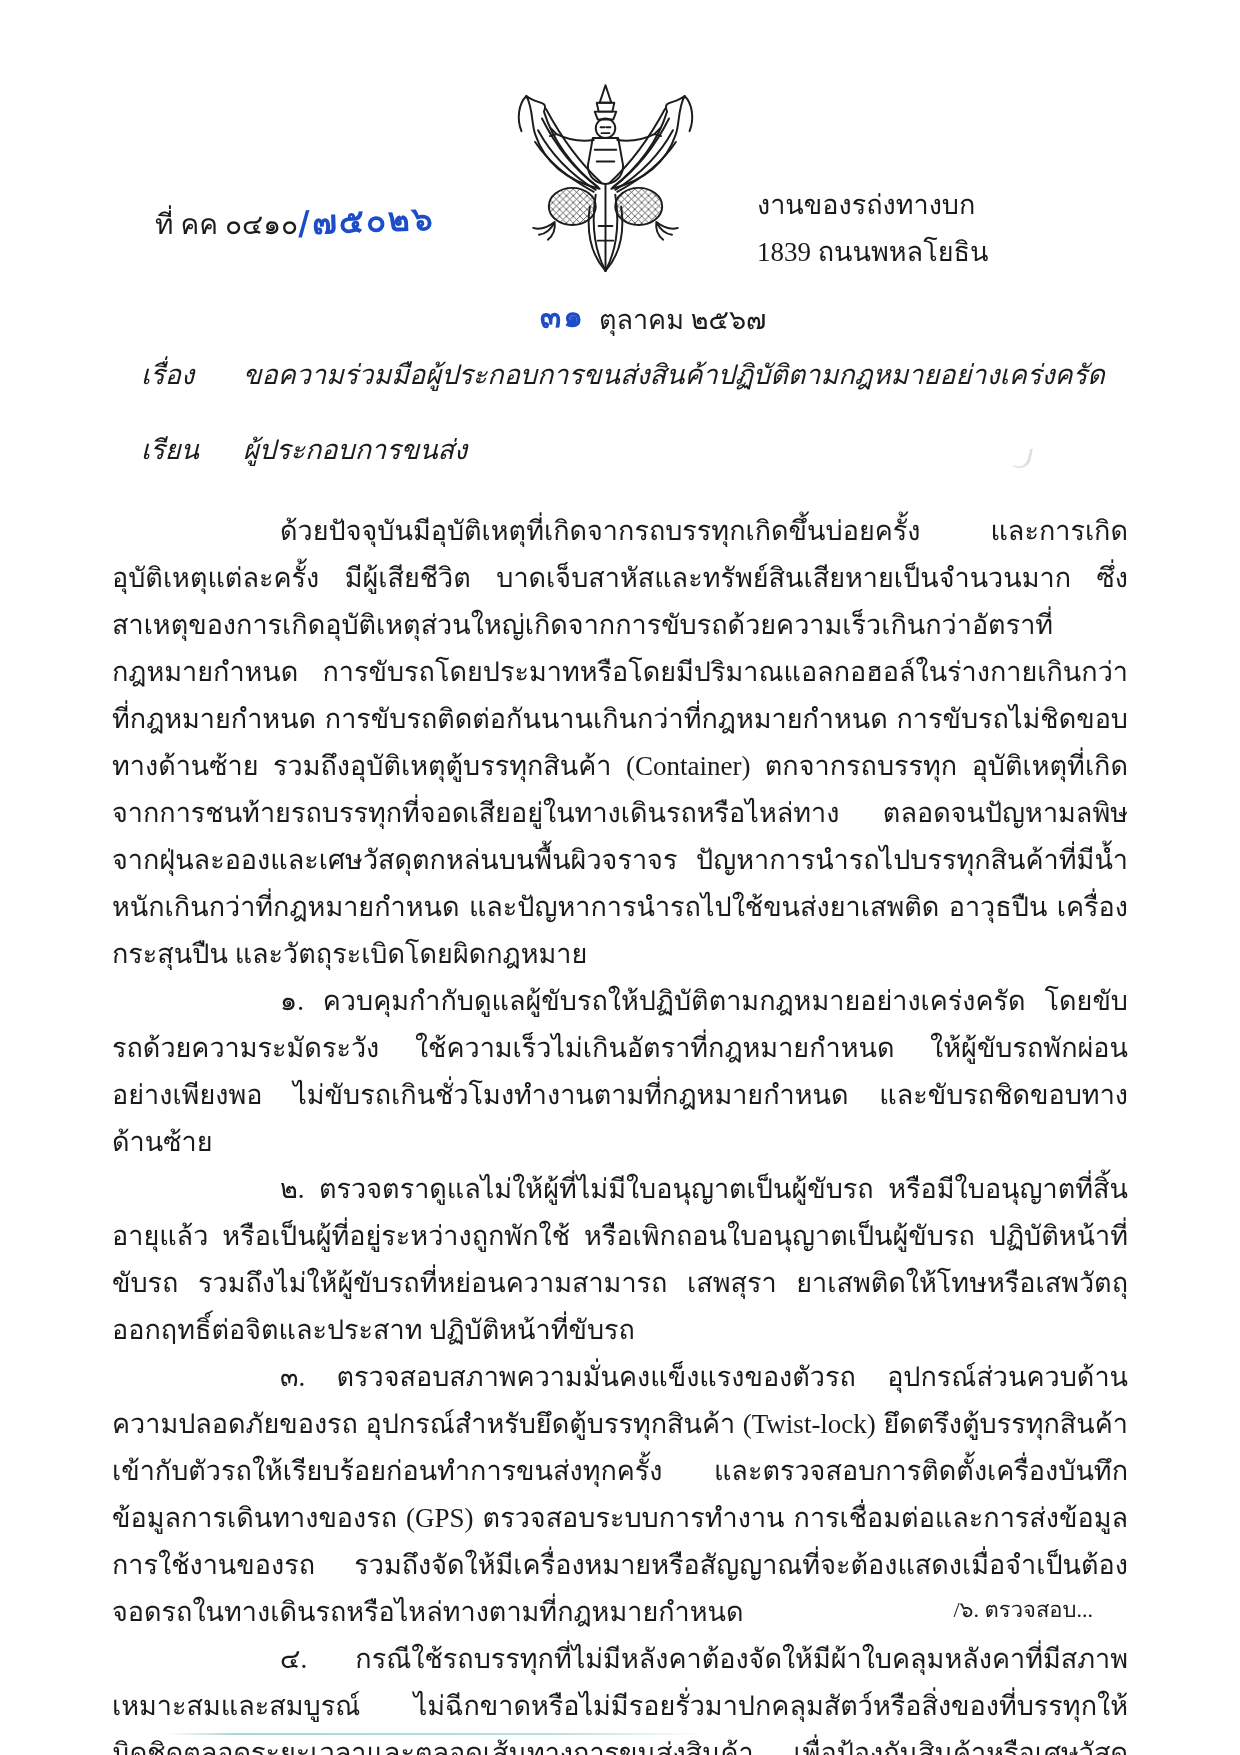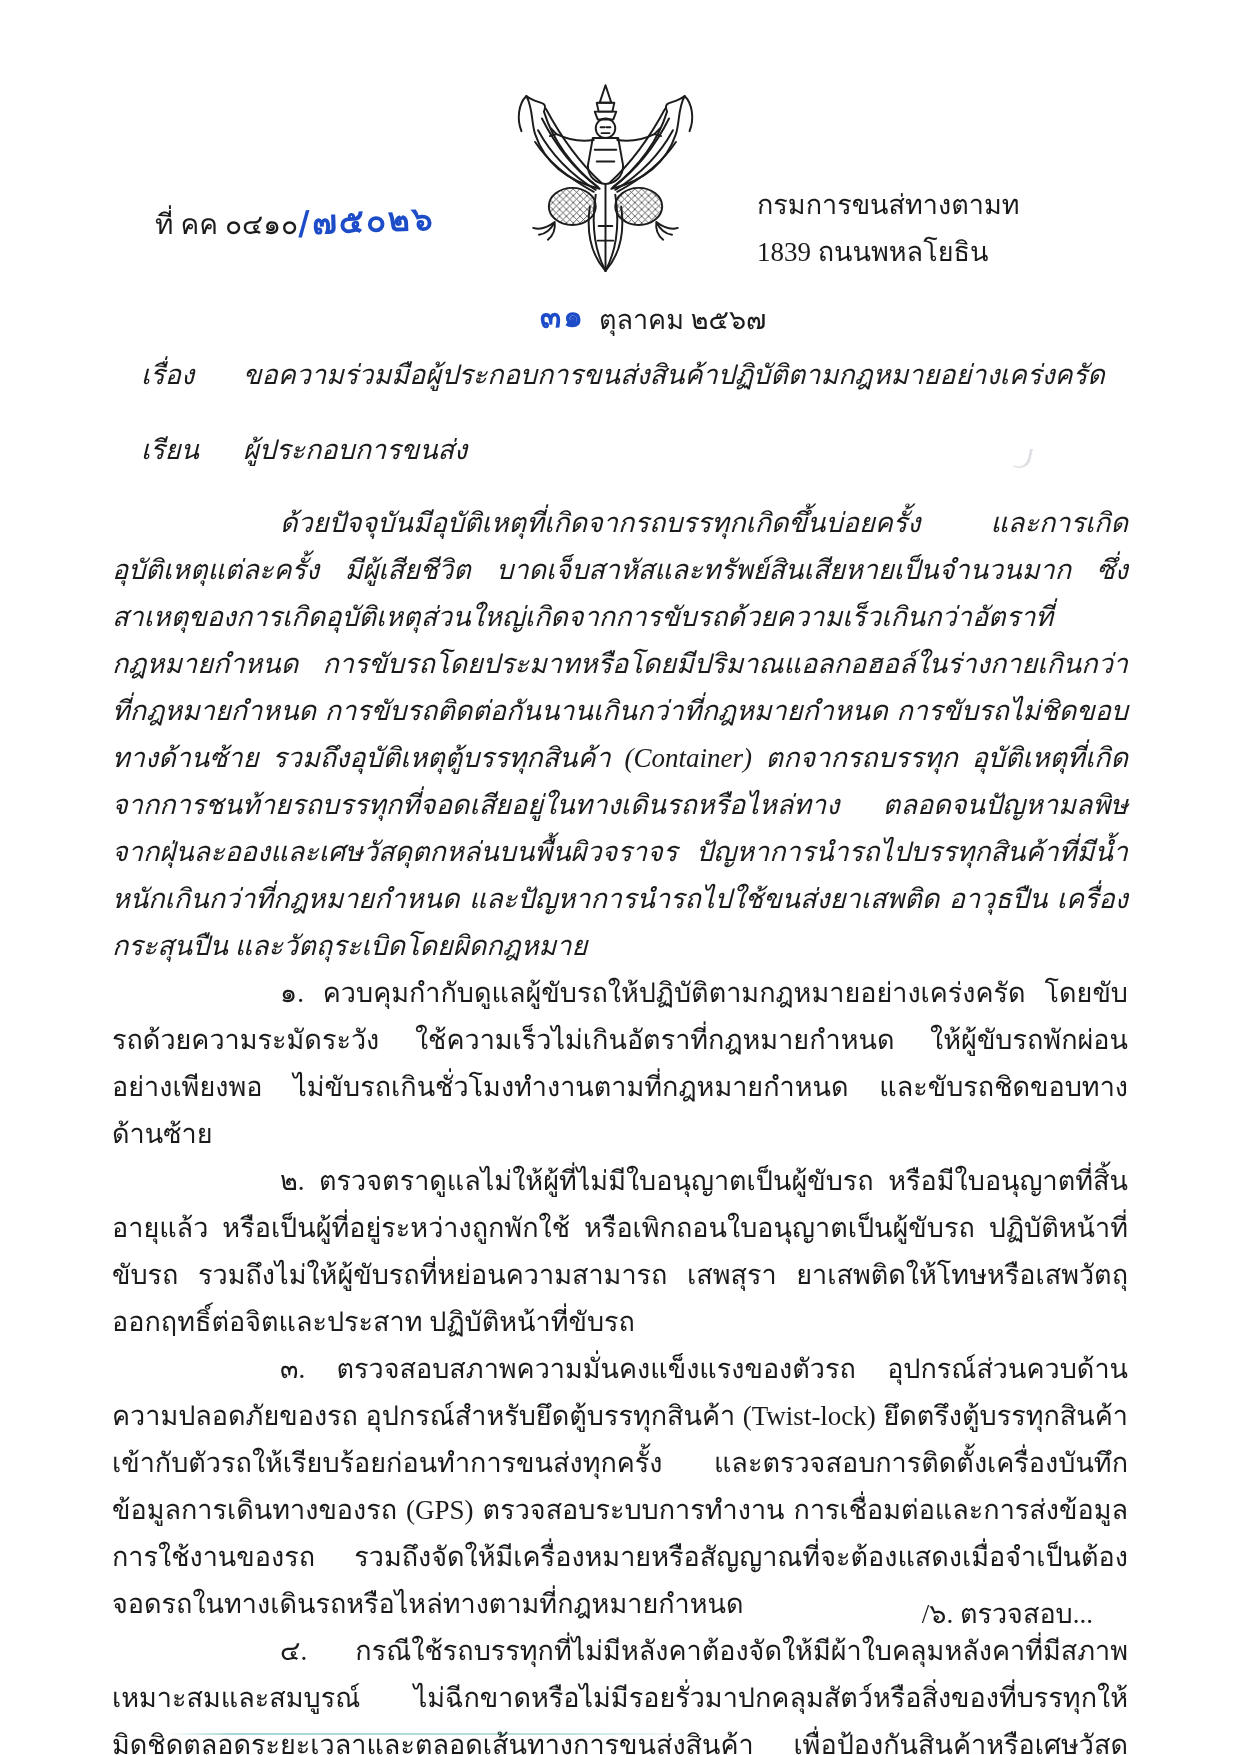--- a/index.html
+++ b/index.html
@@ -46,25 +46,25 @@
   }
   .meta-row{padding-left:29px;white-space:nowrap;font-style:italic;}
   .meta-row .label{display:inline-block;width:102px;}
   .meta-row.salutation{margin-top:28px;}
   .body-par{
     margin:0;
     text-indent:168px;
     text-align:justify;
     text-align-last:left;
   }
-  .body-par.first{margin-top:26px;font-style:italic;}
+  .body-par.first{margin-top:34px;}
   .body-par.leadin{margin-top:27px;}
   .continuation{
     position:absolute;right:147px;top:1592px;
-    font-size:27px;white-space:nowrap;
+    font-size:22px;white-space:nowrap;
   }
   
   .artifact-curl{
     position:absolute;left:1015px;top:447px;width:13px;height:20px;
     border-right:3px solid #cfcfd6;border-bottom:2px solid #d8d8de;
     border-radius:0 0 12px 0;opacity:.65;transform:rotate(12deg);
   }
   .artifact-line{
     position:absolute;left:168px;top:1733px;width:536px;height:2px;
     background:linear-gradient(90deg,rgba(0,142,138,0),rgba(0,142,138,.35) 12%,rgba(0,142,138,.28) 72%,rgba(0,142,138,0));
@@ -127,21 +127,21 @@
 
         <path d="M110,107 L110,196"></path>
         <path d="M100,118 C95,150 99,175 110,196 C121,175 125,150 120,118"></path>
         <path d="M94,130 C90,158 96,180 110,196 C124,180 130,158 126,130"></path>
         <path d="M103,150 h14 M102,165 h16"></path>
       </g>
     </svg>
   </div>
 
   <div class="agency">
-    <div>กรมการขนส่ทางตามท</div>
+    <div>งานของรถ่งทางบก</div>
     <div>1839 ถนนพหลโยธิน</div>
   </div>
 
   <div class="date-line">
     <span class="handwrite">๓๑</span><span>ตุลาคม ๒๕๖๗</span>
   </div>
 
   <div class="letter-body">
     <div class="meta-row">
       <span class="label">เรื่อง</span><span>ขอความร่วมมือผู้ประกอบการขนส่งสินค้าปฏิบัติตามกฎหมายอย่างเคร่งครัด</span>

